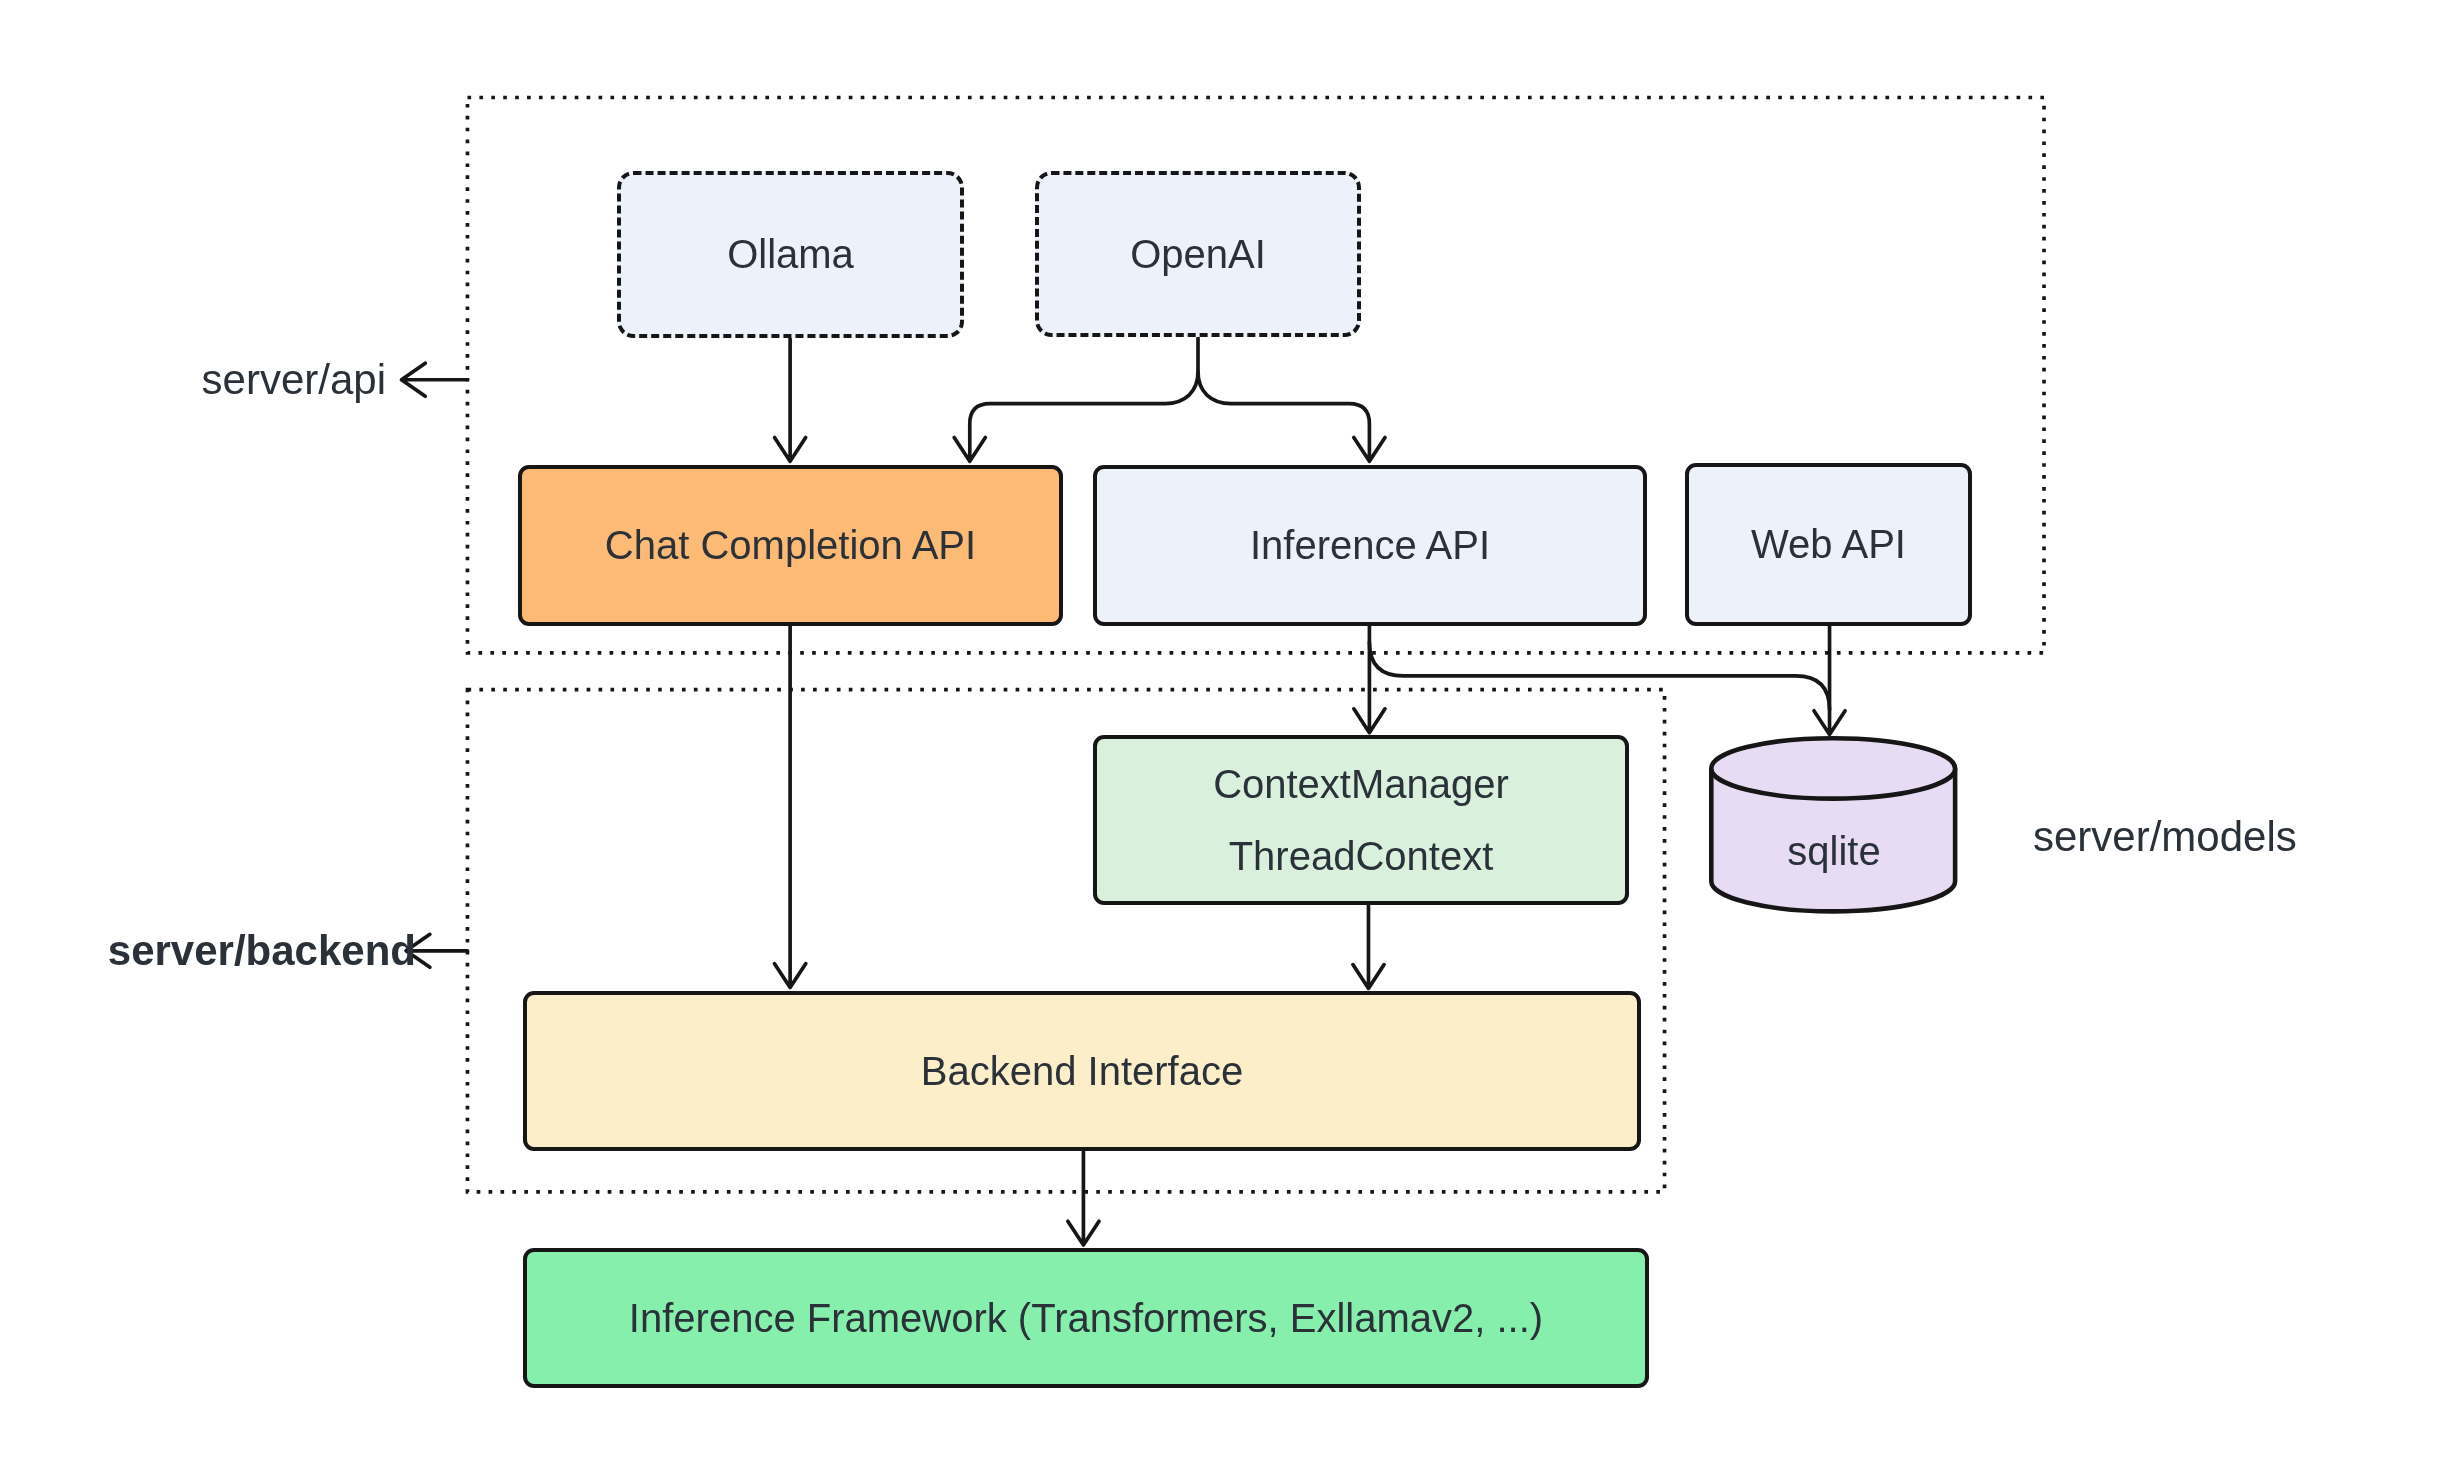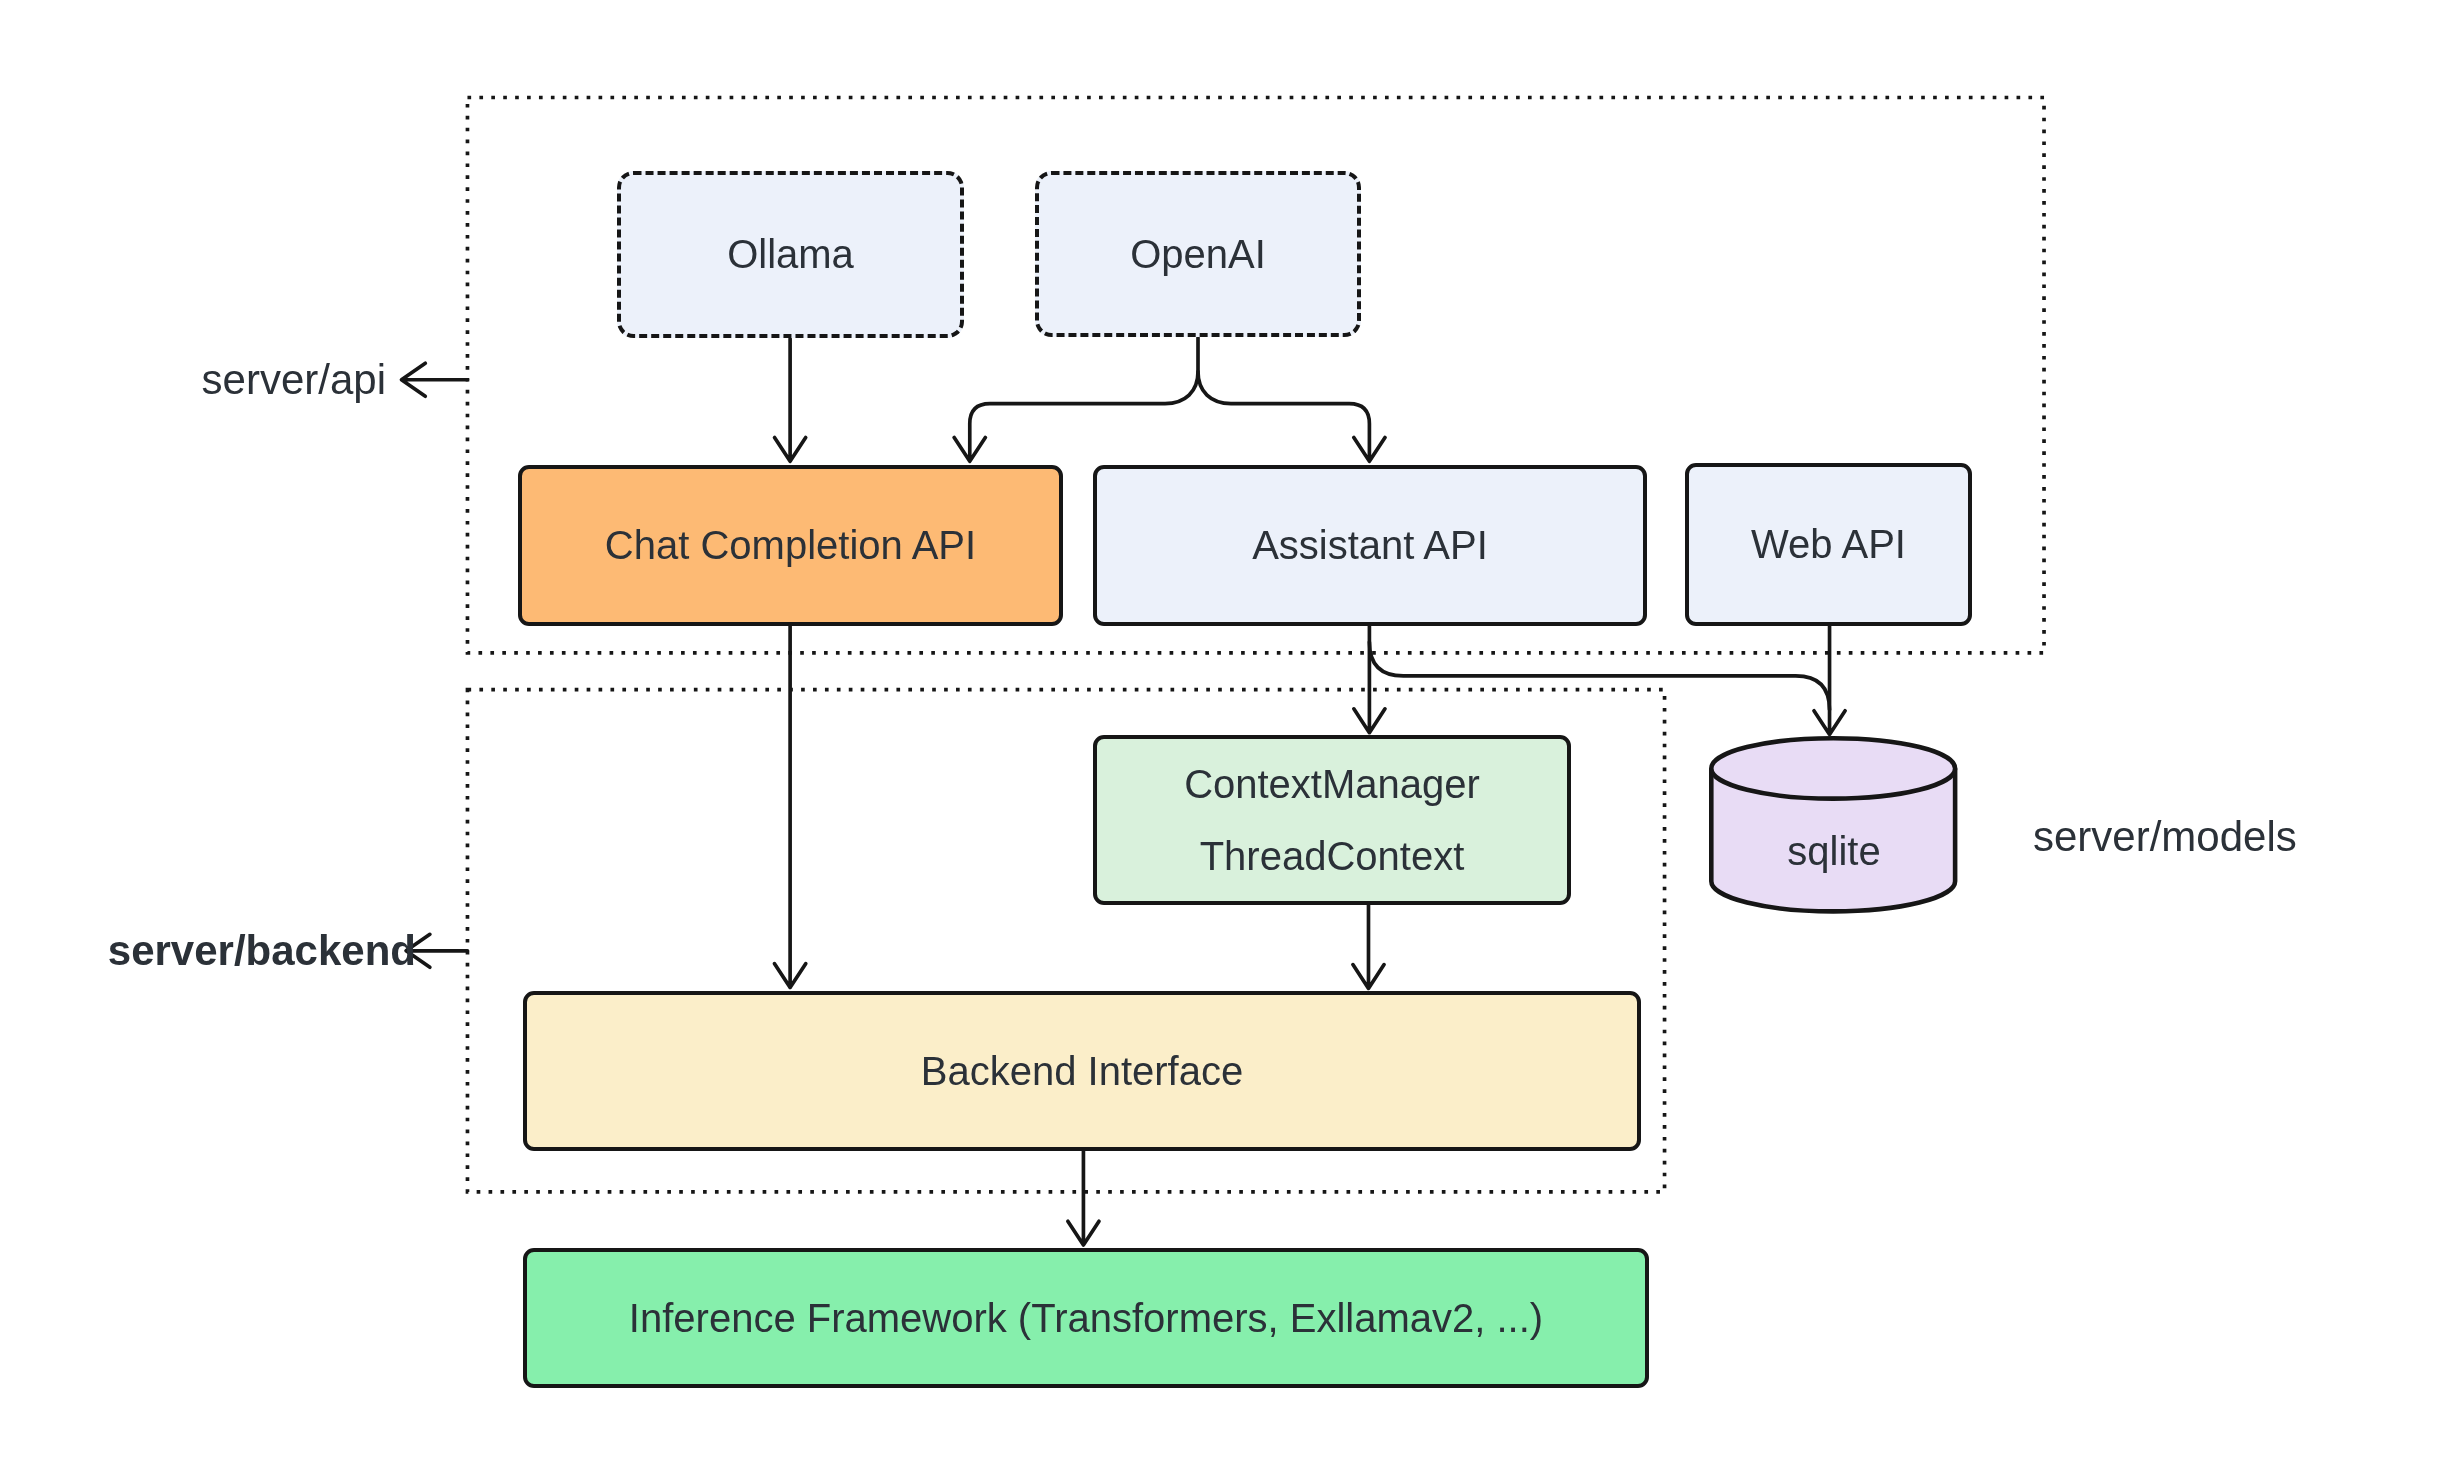--- a/index.html
+++ b/index.html
@@ -57,27 +57,27 @@
     <span>Ollama</span>
   </div>
   <div class="node dashed" style="left: 1035px; top: 171px; width: 326px; height: 166px; background-color: rgb(236, 241, 250);">
     <span>OpenAI</span>
   </div>
 
   <div class="node" style="left: 518px; top: 465px; width: 545px; height: 161px; background-color: #fdba74;">
     <span>Chat Completion API</span>
   </div>
   <div class="node" style="left: 1093px; top: 465px; width: 554px; height: 161px; background-color: rgb(236, 241, 250);">
-    <span>Assistant API</span>
+    <span>Inference API</span>
   </div>
   <div class="node" style="left: 1685px; top: 463px; width: 287px; height: 163px; background-color: rgb(236, 241, 250);">
     <span>Web API</span>
   </div>
 
-  <div class="node" style="left: 1093px; top: 735px; width: 478px; height: 170px; background-color: rgb(217, 241, 220);">
+  <div class="node" style="left: 1093px; top: 735px; width: 536px; height: 170px; background-color: rgb(217, 241, 220);">
     <span class="stack">
       <span style="display:block">ContextManager</span>
       <span style="display:block">ThreadContext</span>
     </span>
   </div>
   <div class="node" style="left: 523px; top: 991px; width: 1118px; height: 160px; background-color: rgb(251, 238, 201);">
     <span>Backend Interface</span>
   </div>
 
   <div class="node" style="left: 523px; top: 1248px; width: 1126px; height: 140px; background-color: #86efac;">

